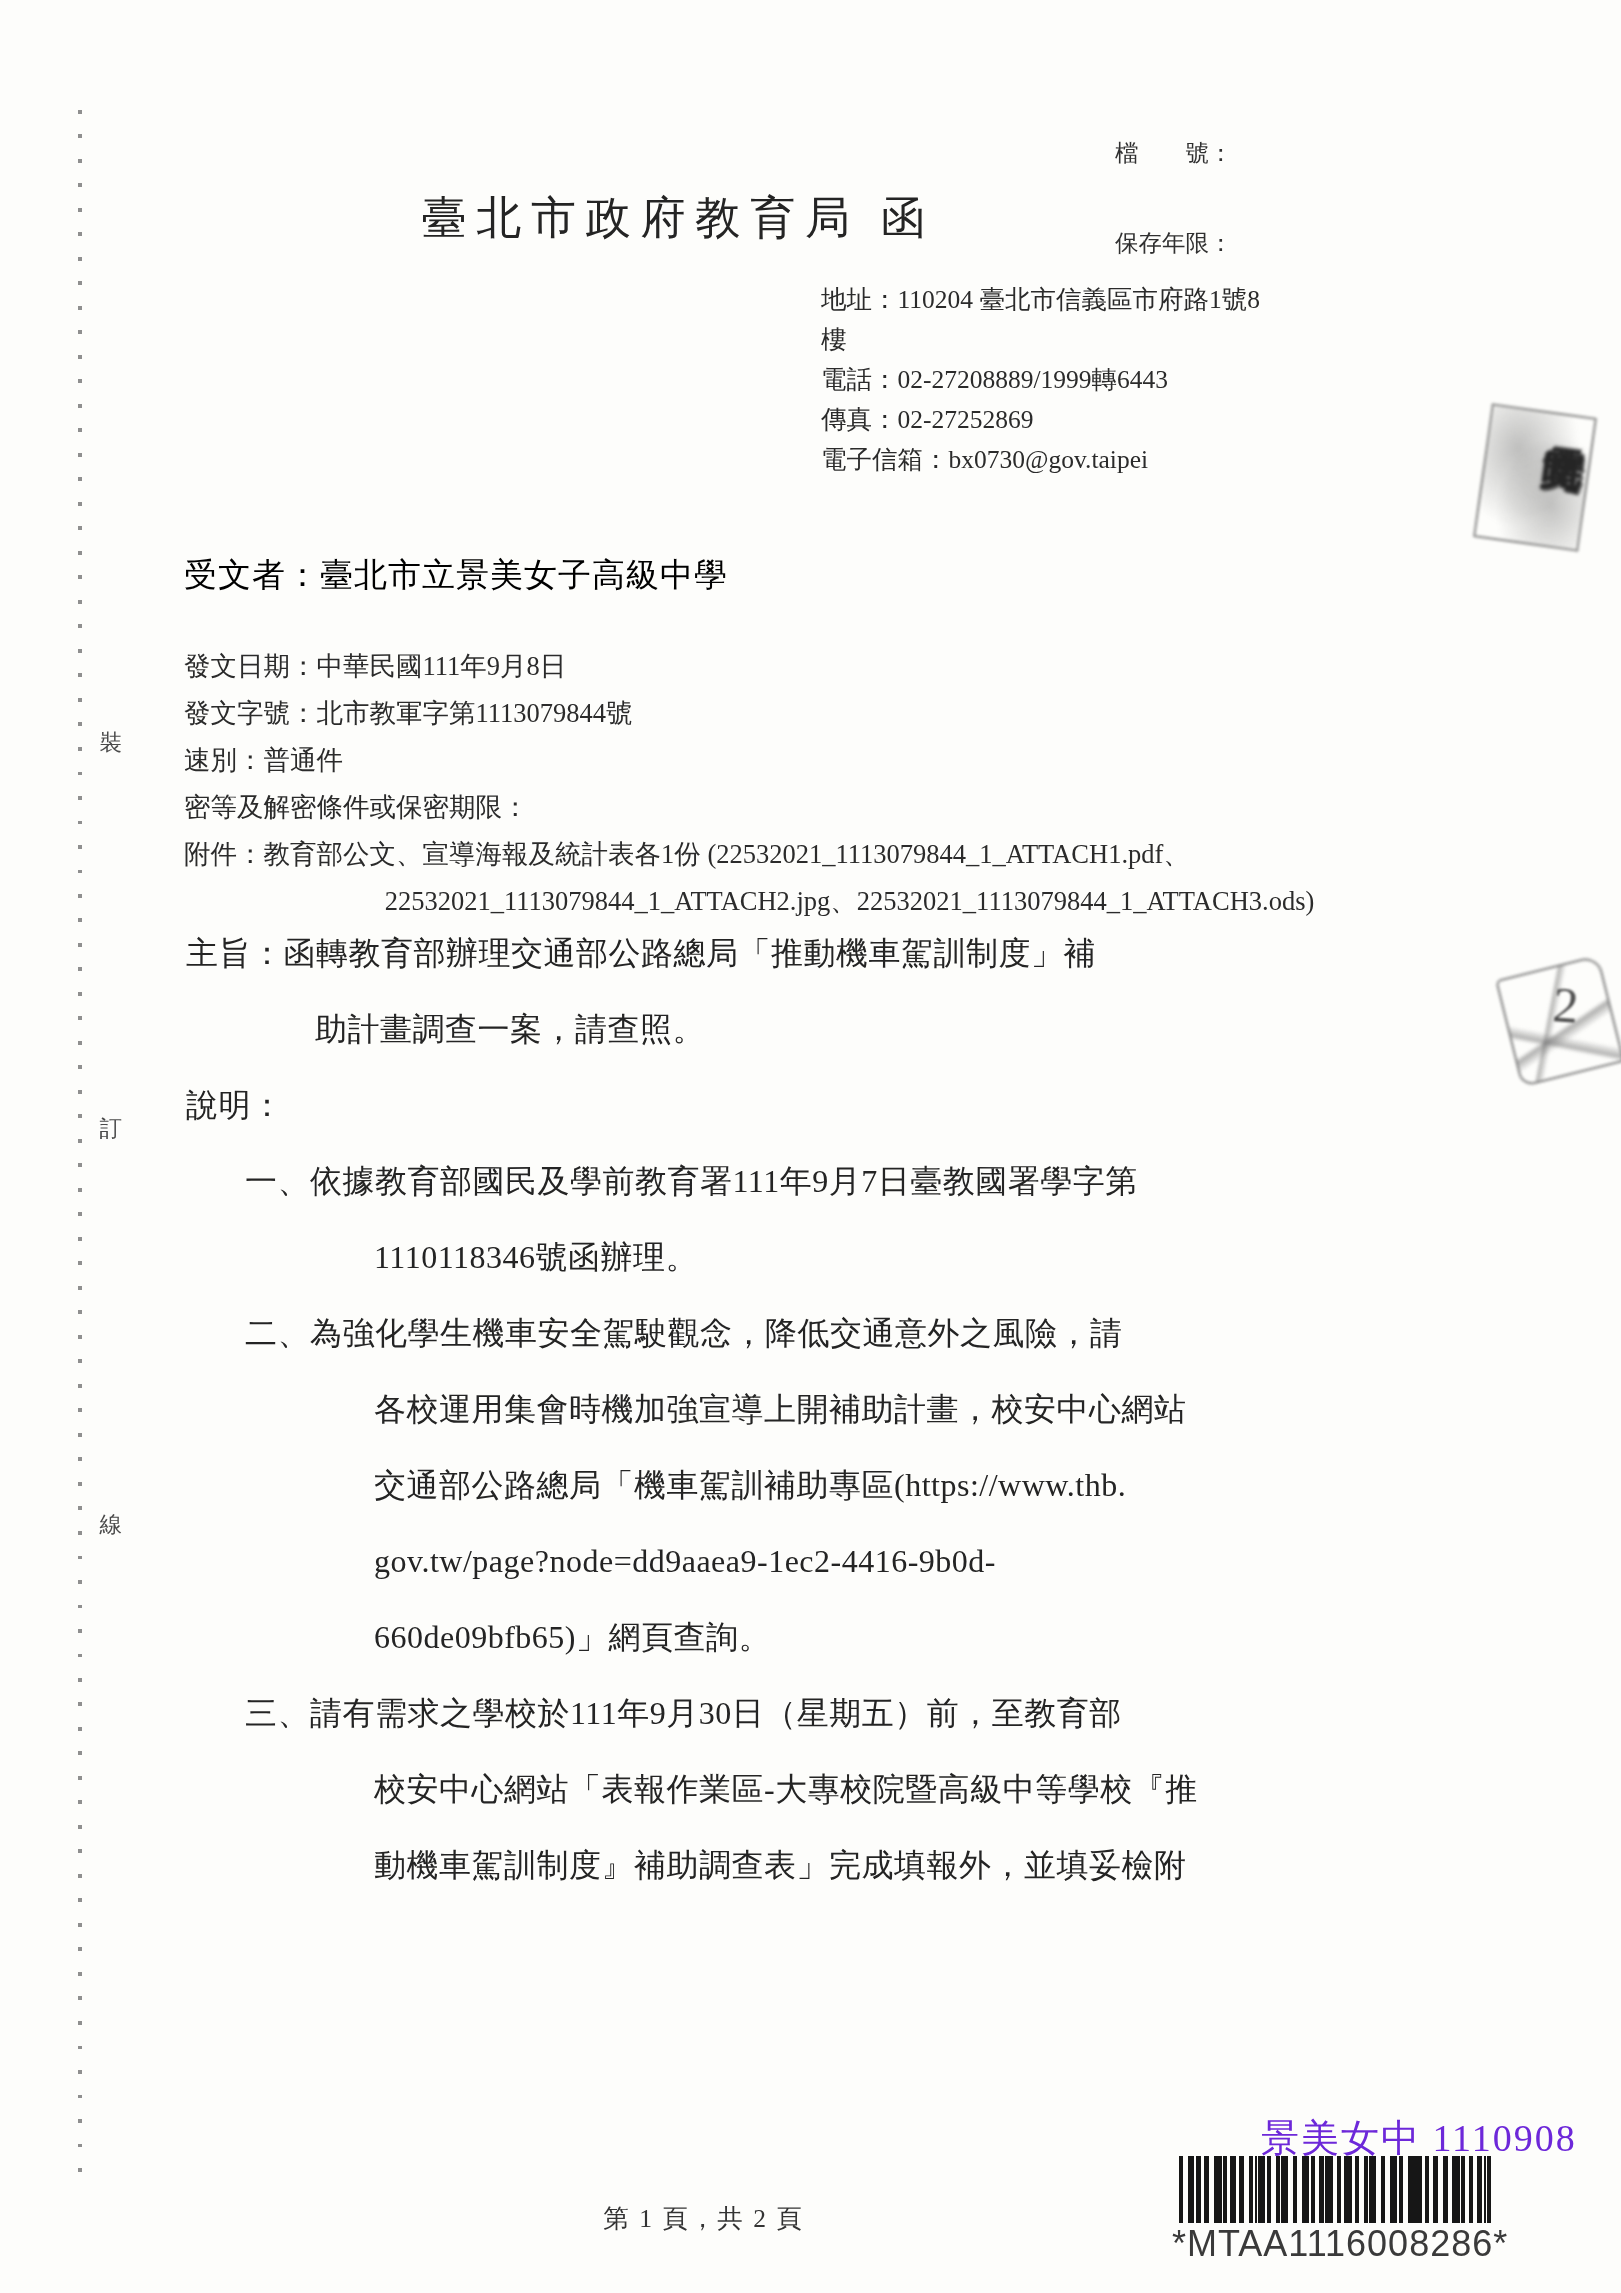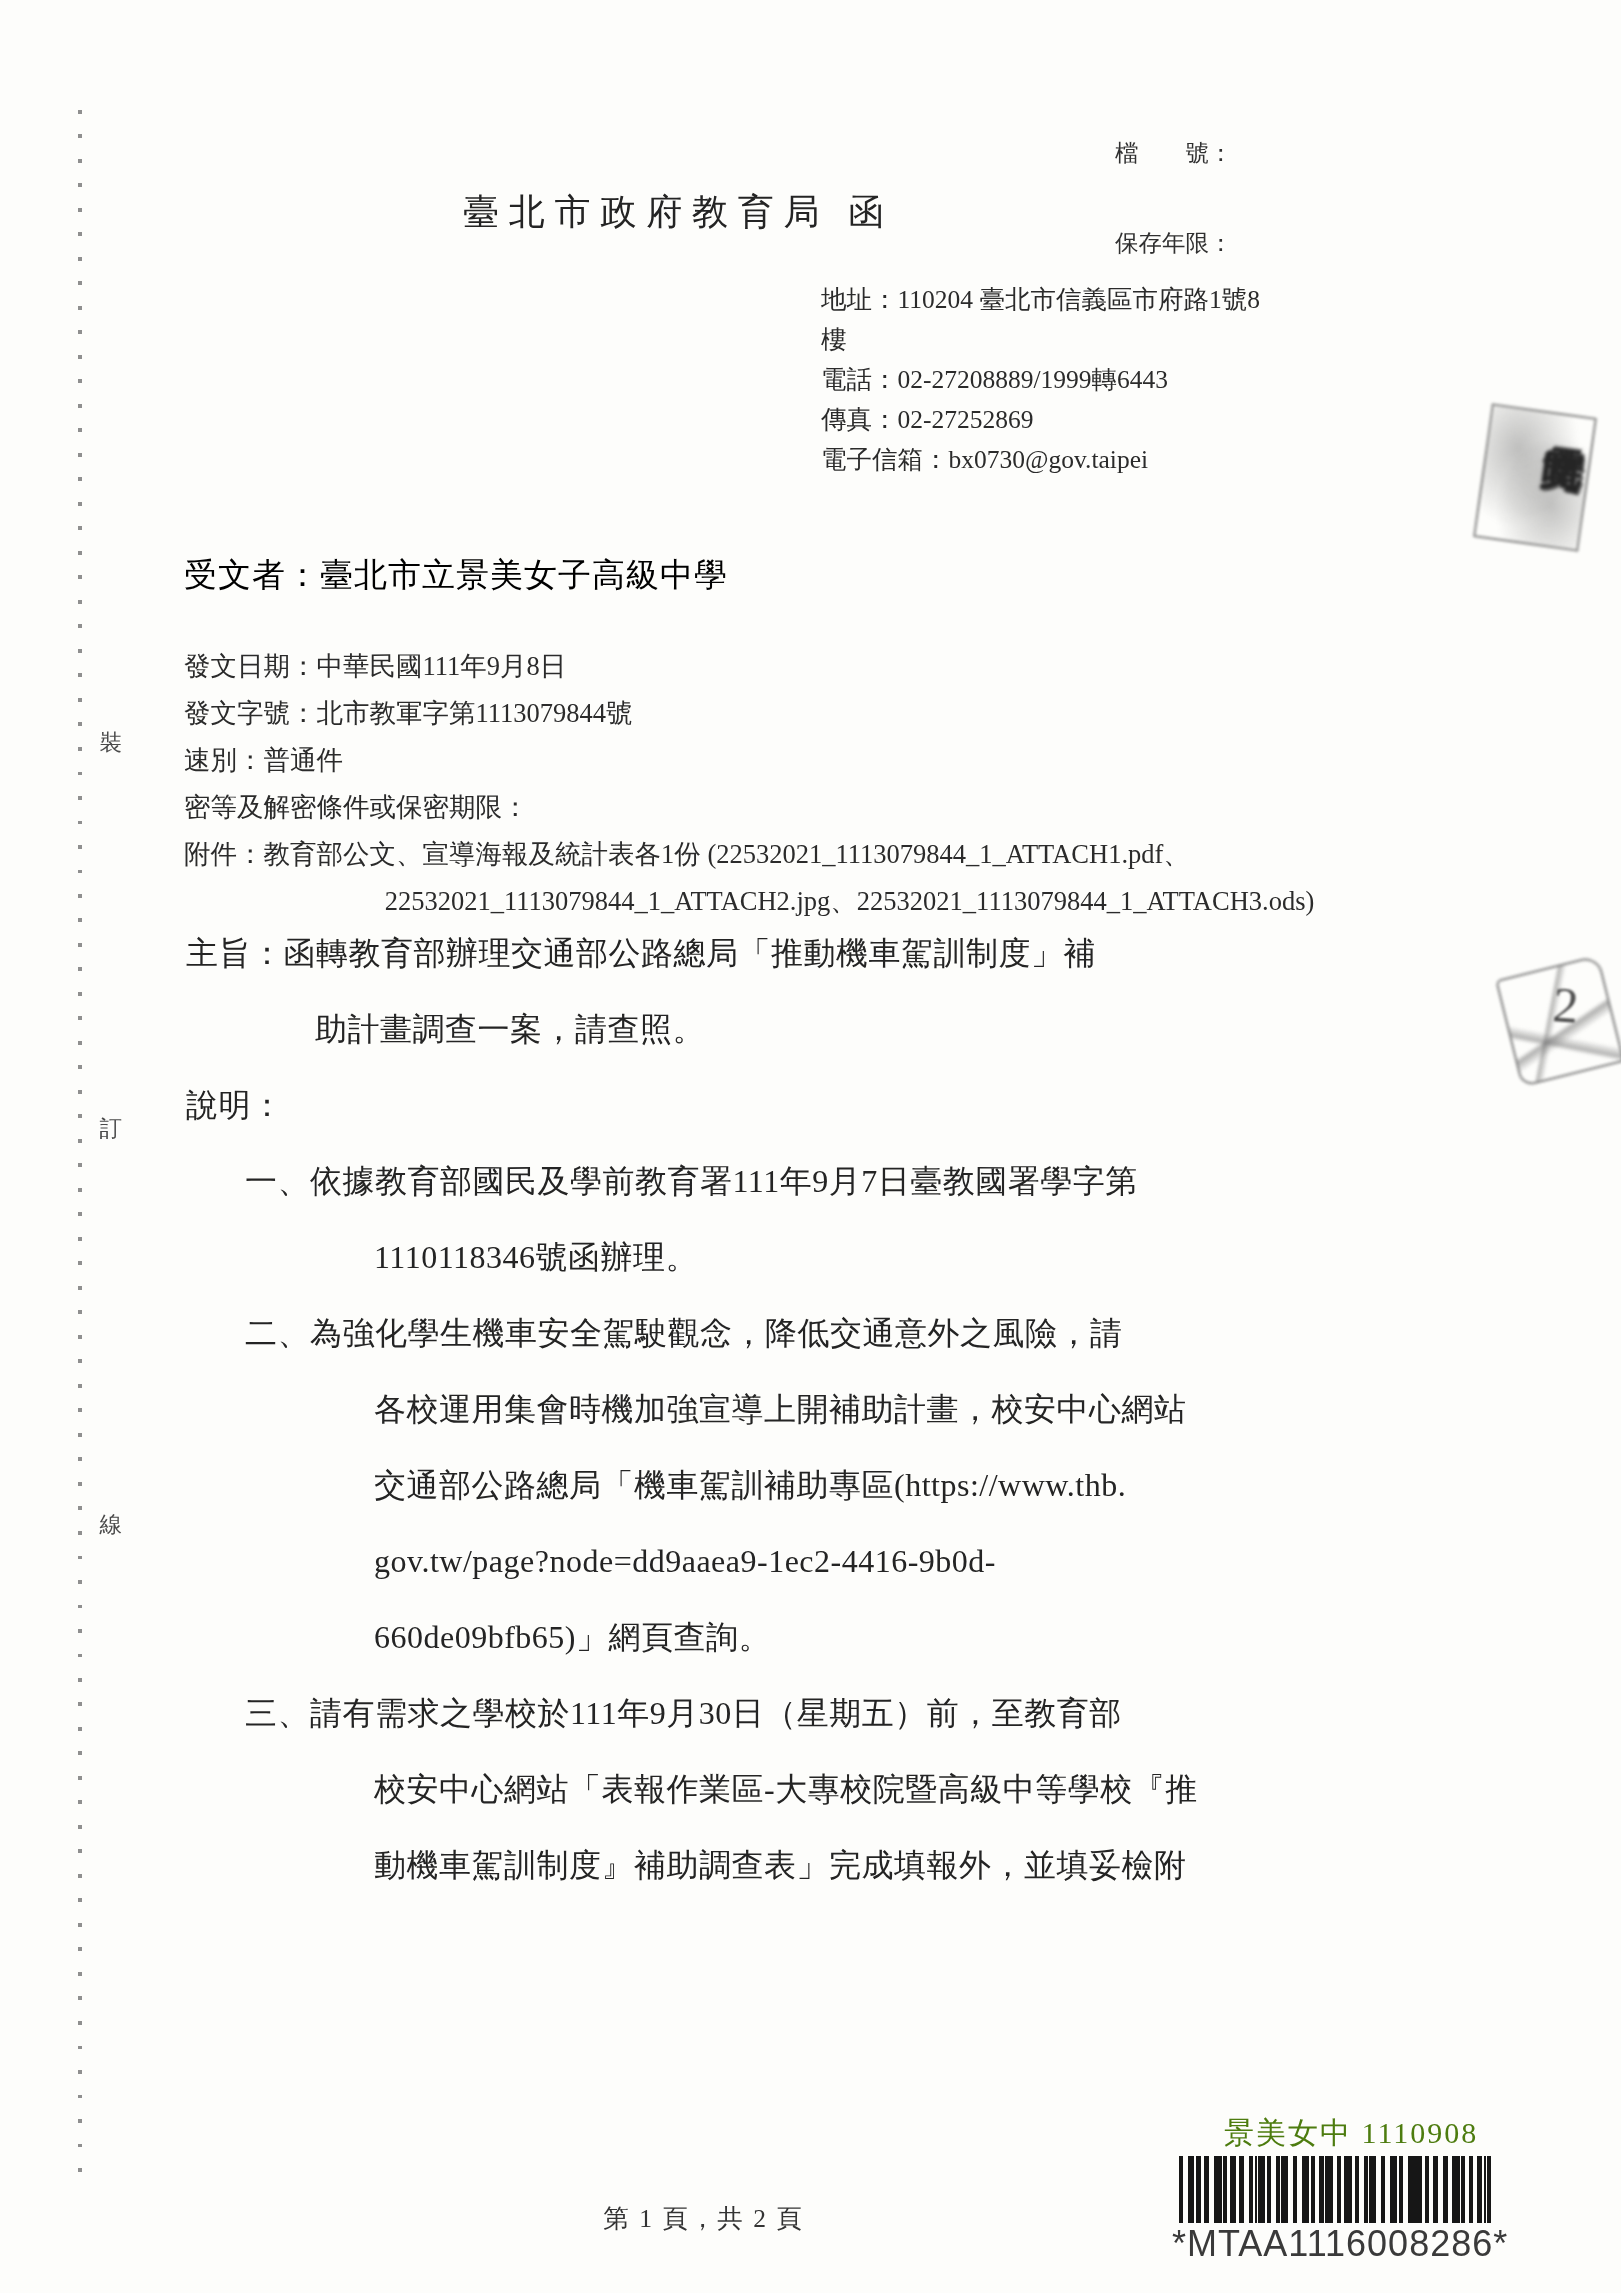--- a/index.html
+++ b/index.html
@@ -27,21 +27,21 @@
   
   .file-block{
     position:absolute;left:1115px;top:78px;
     font-size:23.5px;line-height:30px;color:#303030;
     white-space:pre;
   }
 
   
   .doc-title{
     position:absolute;left:0;top:188px;width:1357px;
-    text-align:center;font-size:36px;letter-spacing:9.8px;color:#242424;
+    text-align:center;font-size:45px;letter-spacing:9.8px;color:#242424;
   }
 
   
   .sender{
     position:absolute;left:821px;top:280px;width:549px;
     font-size:25.5px;line-height:40px;color:#2b2b2b;
   }
 
   
   .recipient{
@@ -90,22 +90,22 @@
       linear-gradient(160deg,transparent 55%,rgba(100,100,100,.5) 58%,transparent 66%);
   }
   .page2-mark{
     position:absolute;left:1553px;top:976px;
     font-size:51px;color:#4c4c4c;filter:blur(1px);
     transform:rotate(4deg);
   }
 
   
   .school-stamp{
-    position:absolute;left:1224px;top:2113px;
-    font-size:30px;color:#4d7c0f;letter-spacing:2px;
+    position:absolute;left:1261px;top:2113px;
+    font-size:38px;color:#6d28d9;letter-spacing:2px;
   }
   .barcode{
     position:absolute;left:1179px;top:2156px;width:316px;height:67px;
     background-image:
       repeating-linear-gradient(90deg,#161616 0 3.9px,transparent 3.9px 8.8px),
       repeating-linear-gradient(90deg,#161616 0 2px,transparent 2px 12.7px),
       repeating-linear-gradient(90deg,transparent 0 16.7px,#161616 16.7px 21.6px);
   }
   .barcode-text{
     position:absolute;left:1172px;top:2223px;width:329px;

